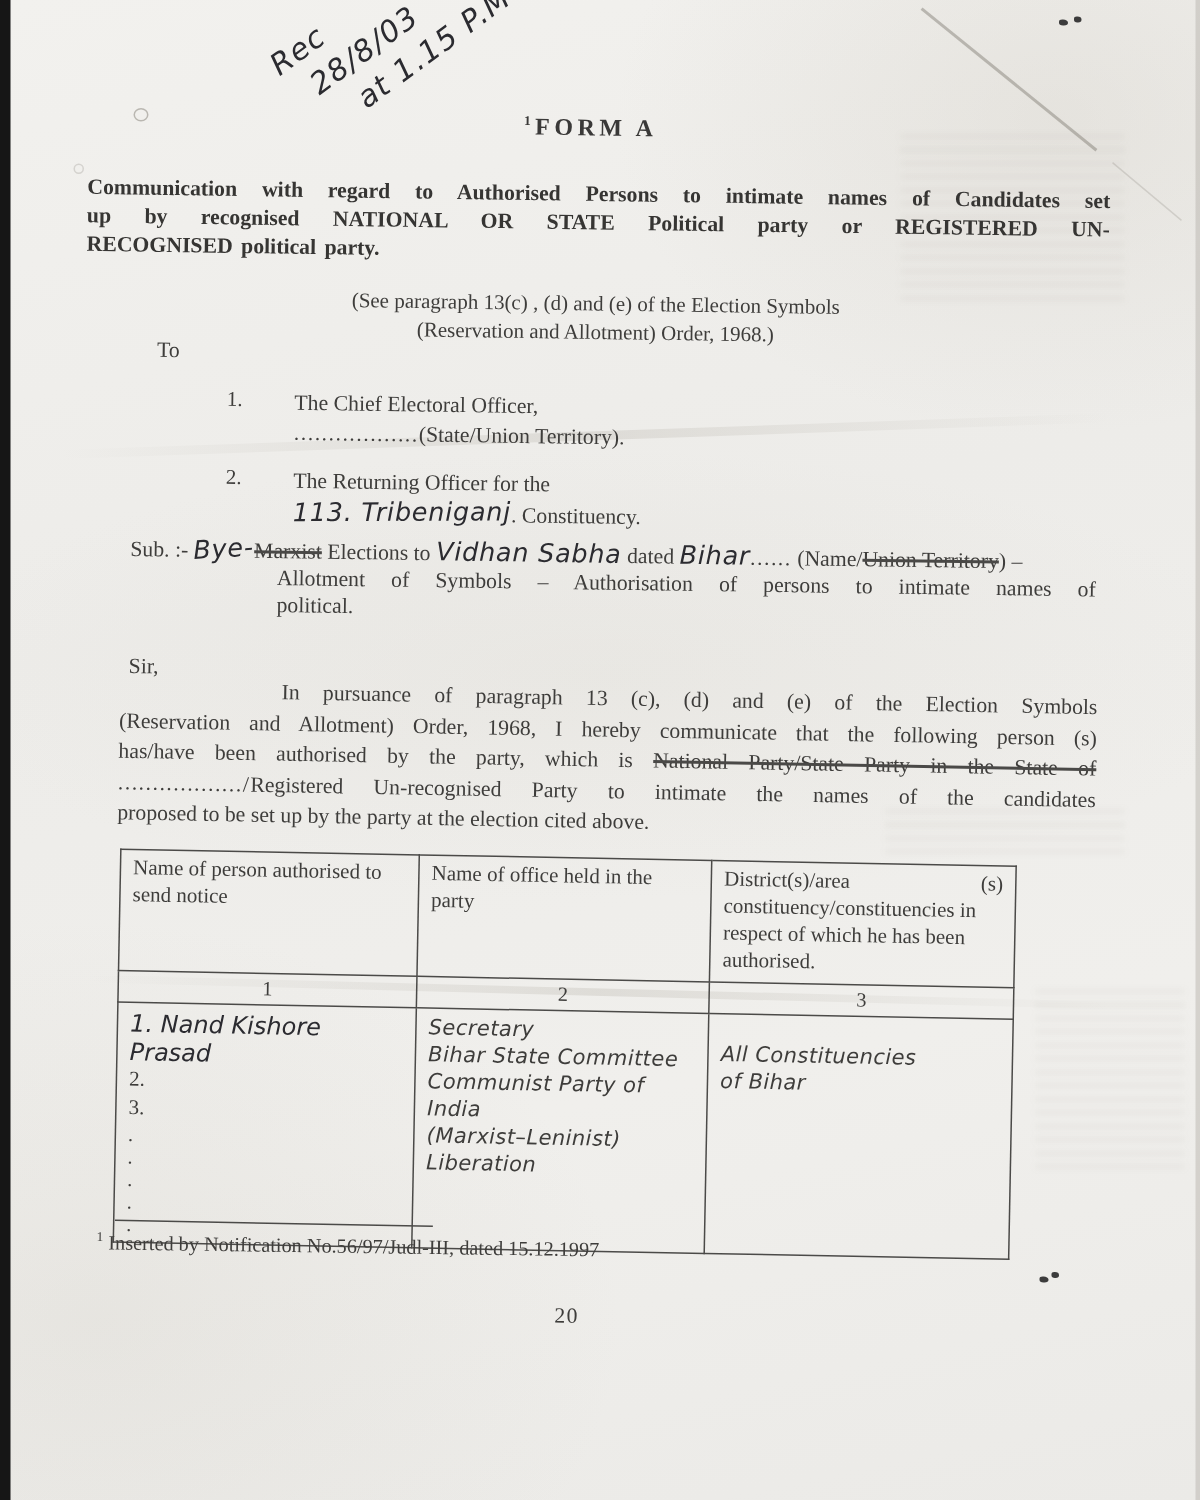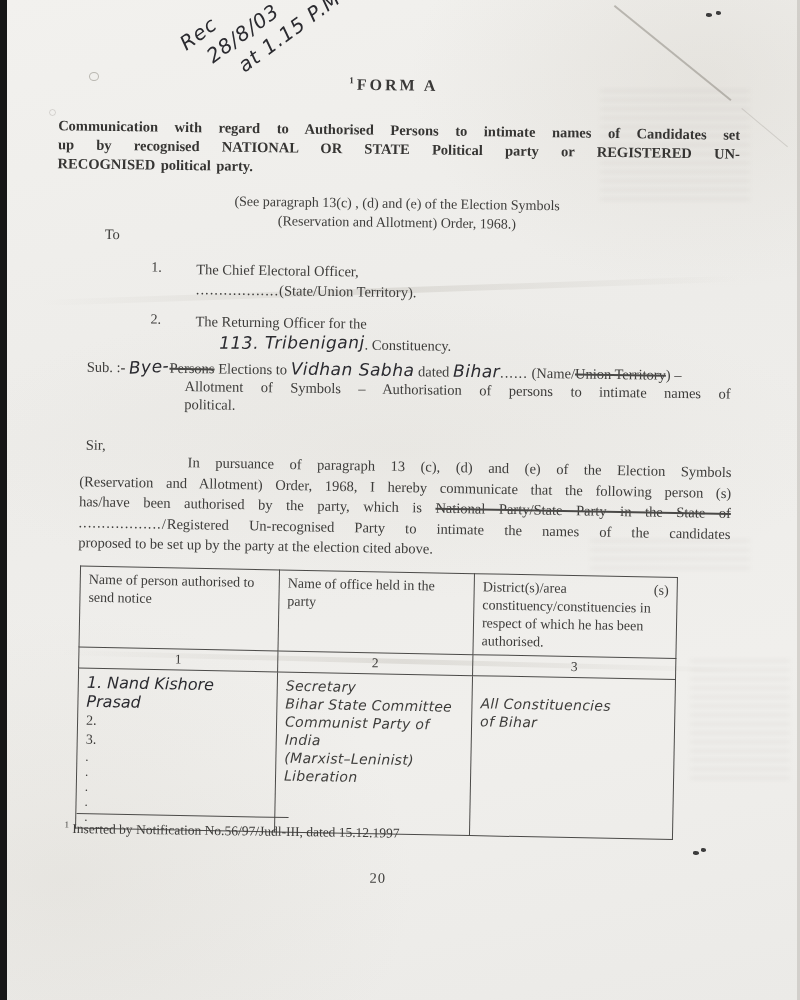--- a/index.html
+++ b/index.html
@@ -115,26 +115,26 @@
 
   <div class="addr-num print" style="left:155px;top:263px;">1.</div>
   <div class="addr-body print" style="left:200px;top:262px;">
     <div>The Chief Electoral Officer,</div>
     <div><span class="dots">..................</span><span>(State/Union Territory).</span></div>
   </div>
 
   <div class="addr-num print" style="left:155px;top:315px;">2.</div>
   <div class="addr-body print" style="left:200px;top:314px;">
     <div>The Returning Officer for the</div>
-    <div><span class="hand hand-inline" style="display:inline-block;transform:rotate(-1deg);margin-left:24px;">113. Tribeniganj</span><span>. Constituency.</span></div>
+    <div><span class="hand hand-inline" style="display:inline-block;transform:rotate(-1deg);">113. Tribeniganj</span><span>. Constituency.</span></div>
   </div>
 
   <div class="subject-line1 print">
     <span>Sub. :-</span>
-    <span class="hand hand-inline" style="display:inline-block;transform:rotate(-4deg);">Bye-</span><span class="strike">Persons</span><span> Elections to </span><span class="hand hand-inline">Vidhan Sabha</span><span> dated </span><span class="hand hand-inline">Bihar</span><span class="dots">......</span><span> (Name/</span><span class="strike">Union Territory</span><span>) –</span>
+    <span class="hand hand-inline" style="display:inline-block;transform:rotate(-4deg);">Bye-</span><span class="strike">Marxist</span><span> Elections to </span><span class="hand hand-inline">Vidhan Sabha</span><span> dated </span><span class="hand hand-inline">Bihar</span><span class="dots">......</span><span> (Name/</span><span class="strike">Union Territory</span><span>) –</span>
   </div>
   <div class="subject-line2 print jl">Allotment of Symbols – Authorisation of persons to intimate names of</div>
   <div class="subject-line3 print">political.</div>
 
   <div class="salutation print">Sir,</div>
 
   <div class="bodypara print">
     <div class="jl indent">In pursuance of paragraph 13 (c), (d) and (e) of the Election Symbols</div>
     <div class="jl">(Reservation and Allotment) Order, 1968, I hereby communicate that the following person (s)</div>
     <div class="jl"><span>has/have been authorised by the party, which is </span><span class="strike">National Party/State Party in the State of</span></div>

